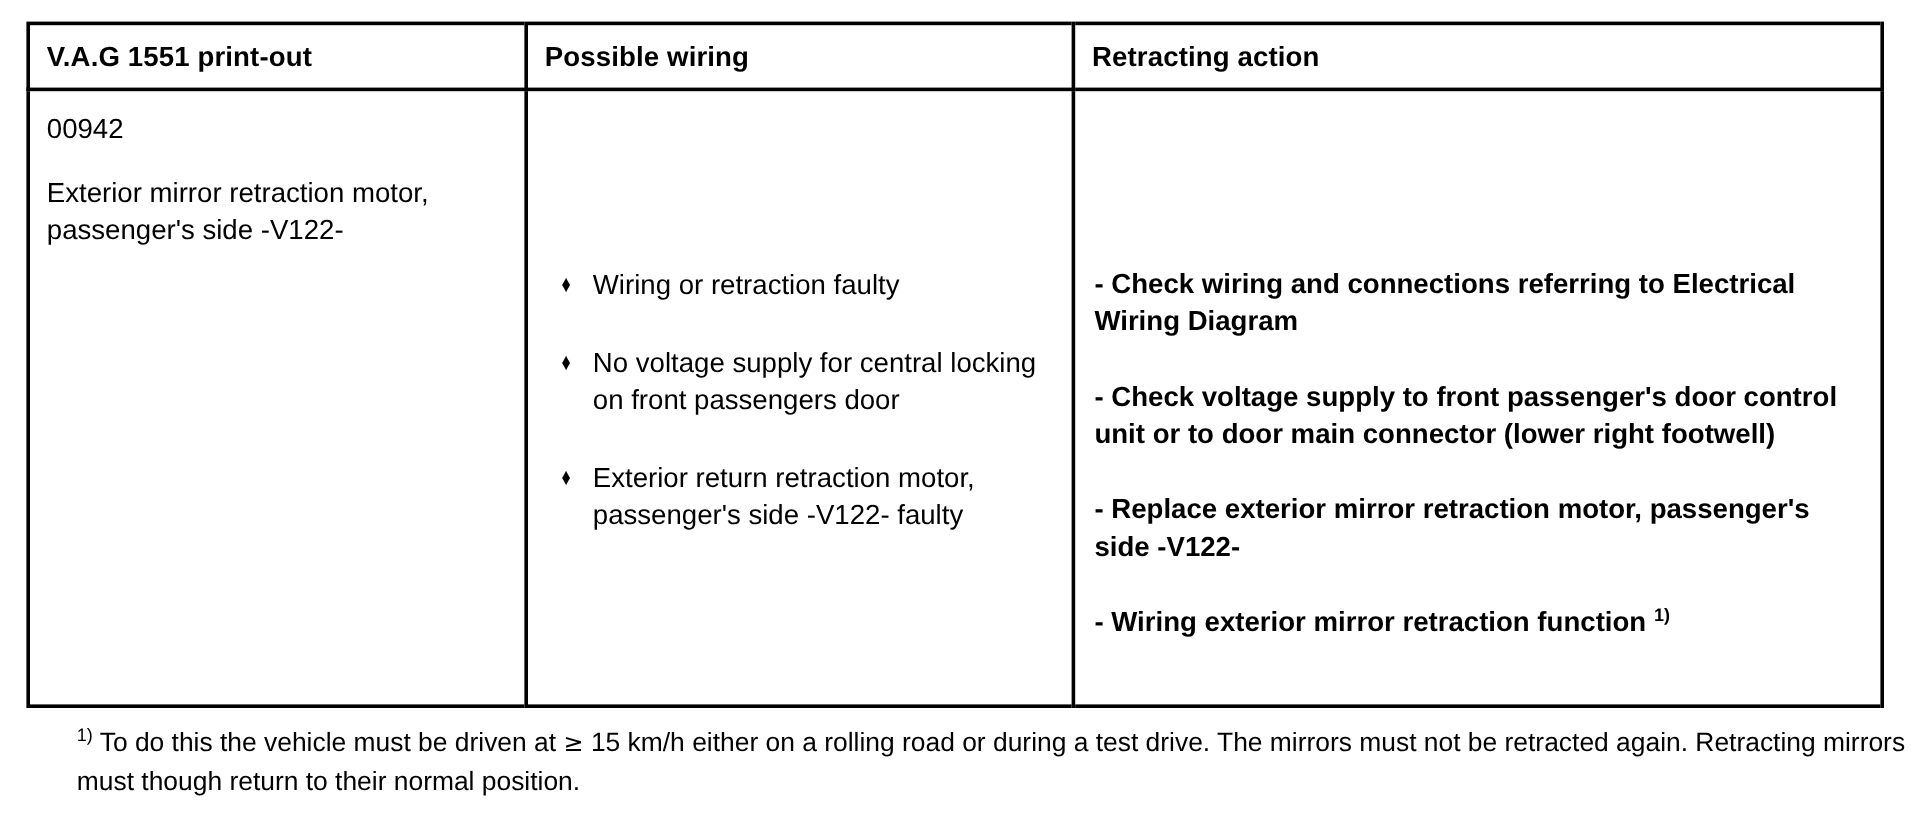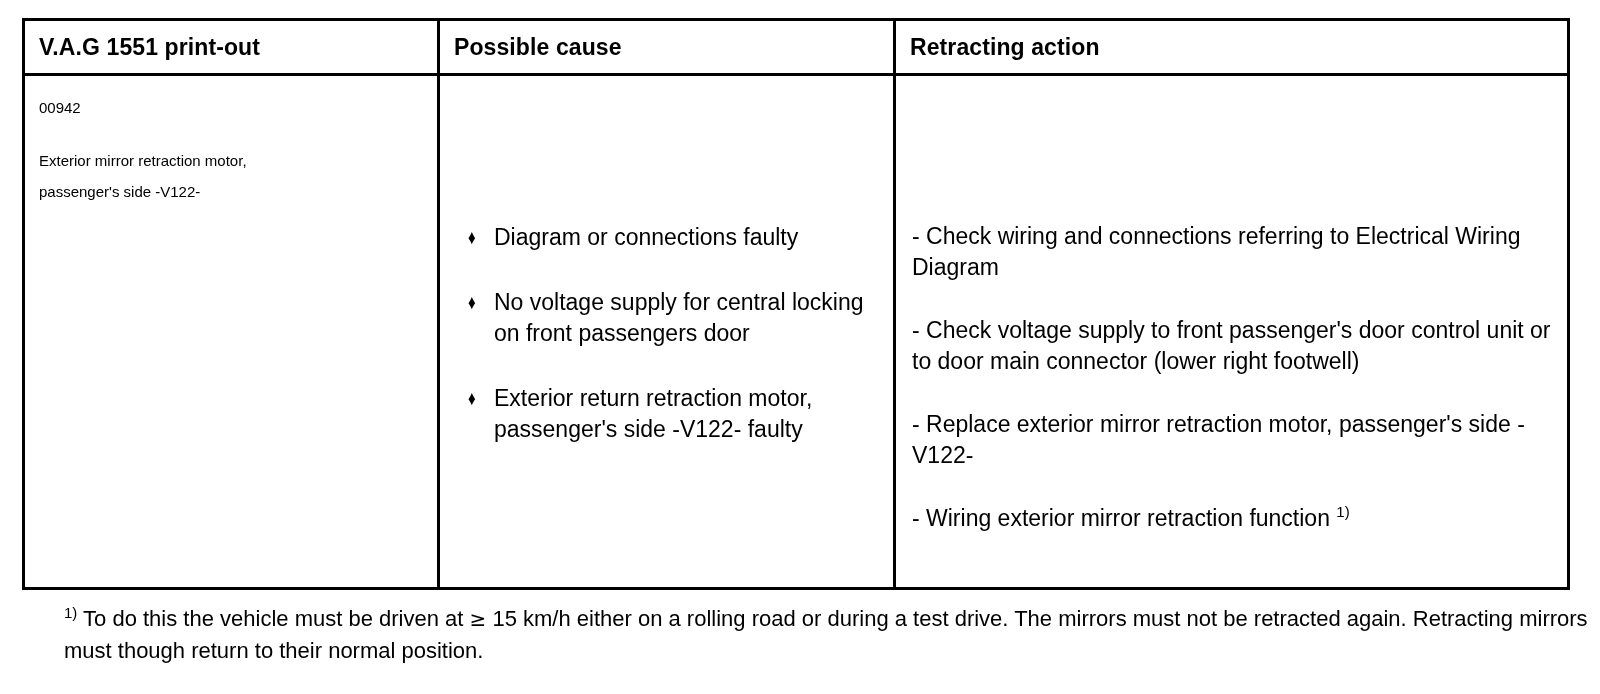--- a/index.html
+++ b/index.html
@@ -58,21 +58,21 @@
     white-space: nowrap;
   }
 
   .fault-table tbody td {
     height: 511px;
   }
 
   
   .col1-body {
     padding: 16px 10px 0 14px;
-    font-size: 15px;
+    font-size: 23px;
     line-height: 31px;
   }
   .code-line {
     margin-bottom: 22px;
   }
   .desc-line { }
 
   
   .col2-body {
     padding: 0 14px 0 28px;
@@ -96,20 +96,21 @@
   }
   .spacer-b1 { height: 146px; }
   .spacer-b2 { height: 34px; }
   .spacer-b3 { height: 34px; }
 
   
   .col3-body {
     padding: 0 14px 0 16px;
     font-size: 23px;
     line-height: 31px;
+    font-weight: bold;
   }
   .action-item { }
   .spacer-a1 { height: 145px; }
   .spacer-a2 { height: 32px; }
   .spacer-a3 { height: 32px; }
   .spacer-a4 { height: 32px; }
   sup.fn {
     font-size: 15px;
     vertical-align: super;
     line-height: 0;
@@ -145,21 +146,21 @@
       <col class="c1">
         <col class="c2">
         <col class="c3">
     </colgroup>
     <thead>
       <tr>
         <th>
           <div class="hd">V.A.G 1551 print-out</div>
         </th>
         <th>
-          <div class="hd">Possible cause</div>
+          <div class="hd">Possible wiring</div>
         </th>
         <th>
           <div class="hd">Retracting action</div>
         </th>
       </tr>
     </thead>
     <tbody>
       <tr>
 
         <td>
@@ -169,21 +170,21 @@
             <div class="desc-line">passenger's side -V122-</div>
           </div>
         </td>
 
         <td>
           <div class="col2-body">
             <div class="spacer-b1"></div>
 
             <div class="bullet-row">
               <span class="bullet-glyph">♦</span>
-              <span class="bullet-text">Diagram or connections faulty</span>
+              <span class="bullet-text">Wiring or retraction faulty</span>
             </div>
 
             <div class="spacer-b2"></div>
 
             <div class="bullet-row">
               <span class="bullet-glyph">♦</span>
               <span class="bullet-text">No voltage supply for central locking on front passengers door</span>
             </div>
 
             <div class="spacer-b3"></div>

